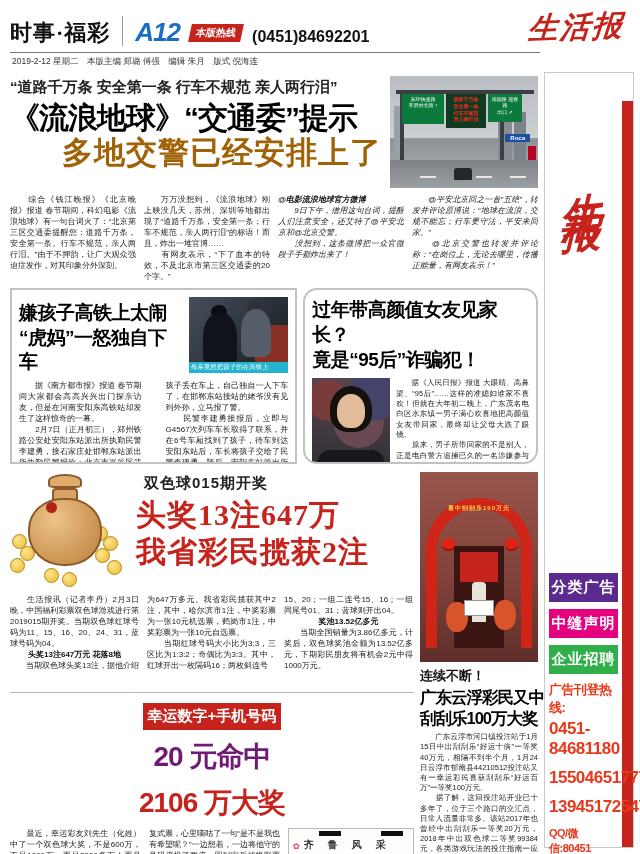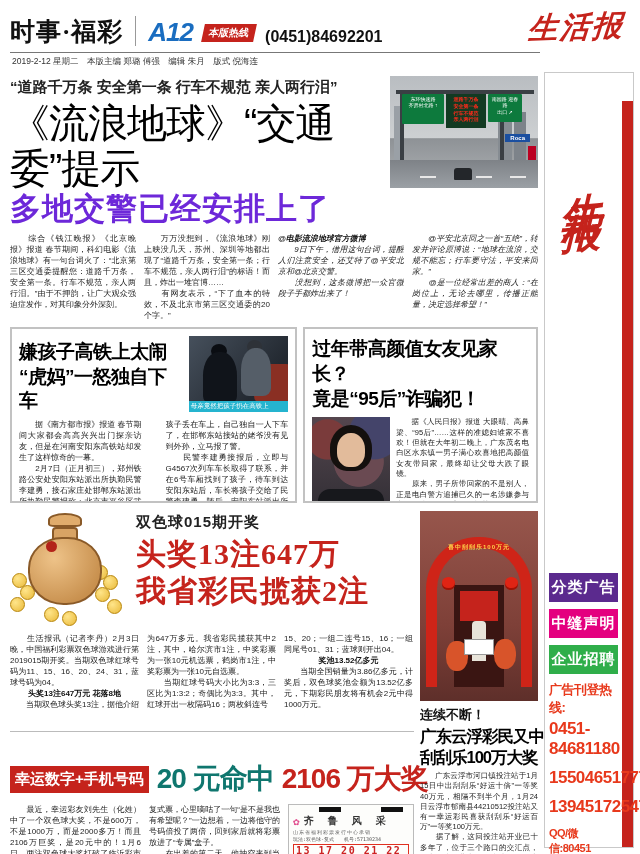--- a/index.html
+++ b/index.html
@@ -2,21 +2,21 @@
 <html><head>
 <meta charset="utf-8">
 <style>
   * { margin:0; padding:0; box-sizing:border-box; }
   html,body { background:#e9e9e9; }
   body { font-family:"Liberation Sans","DejaVu Sans",sans-serif; }
   .page { position:relative; width:640px; height:854px; background:#fff; overflow:hidden; margin:0 auto; }
 
   
   .header { display:flex; align-items:flex-end; gap:10px; padding:10px 10px 4px 10px; height:52px; }
-  .sec-title { font-size:25px; font-weight:900; color:#111; letter-spacing:1px; font-family:"Liberation Serif","DejaVu Serif",serif; }
+  .sec-title { font-size:22px; font-weight:900; color:#111; letter-spacing:1px; font-family:"Liberation Serif","DejaVu Serif",serif; }
   .hdr-div { width:1px; height:30px; background:#999; margin:0 2px 2px 2px; }
   .page-no { font-size:26px; font-weight:900; color:#1a6dc0; font-style:italic; margin-bottom:0px; letter-spacing:-1px;}
   .hotline-badge { background:#c5231c; color:#fff; font-size:10px; font-weight:bold; padding:2px 6px; transform:skewX(-12deg); margin-bottom:6px; }
   .hotline-num { font-size:16px; font-weight:900; color:#111; margin-bottom:2px; letter-spacing:0px; }
   .masthead { margin-left:auto; font-family:"Liberation Serif","DejaVu Serif",serif; font-size:30px; font-weight:900; color:#c5231c; font-style:italic; transform:skewX(-6deg) rotate(-2deg); letter-spacing:2px; padding-right:6px; }
   .dateline { border-top:1px solid #777; margin:0 10px; padding:3px 0 4px 2px; font-size:8.5px; color:#333; width:530px; }
 
   
   .main-row { display:flex; padding:0 4px 0 10px; gap:6px; }
   .content { width:528px; }
@@ -31,41 +31,41 @@
 
   
   .body-txt { font-size:8px; line-height:1.38; color:#222; text-align:justify; white-space:pre-line; overflow:hidden; }
   .fang { font-style:italic; color:#1c1c1c; }
   .sub-bold { font-weight:bold; font-size:8px; color:#111; }
 
   
   .a-top { display:flex; gap:8px; margin-top:4px; }
   .a-headlines { width:372px; }
   .a-kicker { font-size:15px; font-weight:bold; color:#222; margin:2px 0 4px 0; letter-spacing:0px; }
-  .a-title1 { font-size:40px; font-weight:400; color:#000; letter-spacing:-1px; line-height:1.13; }
-  .a-title2 { font-size:31px; font-weight:900; color:#6d28d9; letter-spacing:1px; line-height:1.15; }
+  .a-title1 { font-size:30px; font-weight:700; color:#000; letter-spacing:-1px; line-height:1.13; }
+  .a-title2 { font-size:31px; font-weight:900; color:#a16207; letter-spacing:1px; line-height:1.15;text-align:right; }
   .a-photo { position:relative; width:148px; height:112px; background:linear-gradient(#b9bdc1 0%,#cdd0d2 55%,#8e9296 56%,#b0b3b6 100%); overflow:hidden; }
   .gantry { position:absolute; left:6px; right:4px; top:14px; height:4px; background:#3a3f44; }
   .gpost { position:absolute; width:4px; background:#3a3f44; top:14px; height:70px; }
   .gsign { position:absolute; background:#0d7a3d; color:#fff; font-size:5px; line-height:1.25; padding:2px; text-align:center; border-radius:1px; }
   .led { position:absolute; left:56px; top:18px; width:40px; height:34px; background:#123a22; color:#ff2a1a; font-size:5px; line-height:1.35; text-align:center; padding-top:2px; font-weight:bold; white-space:pre-line; }
   .billboard { position:absolute; right:8px; top:58px; background:#1b4fa0; color:#fff; font-size:6px; font-weight:bold; padding:1px 5px; }
   .redsign { position:absolute; right:2px; top:70px; background:#b02; width:8px; height:26px; }
   .bldg { position:absolute; background:#9aa0a6; }
   .road { position:absolute; bottom:0; left:0; right:0; height:28px; background:linear-gradient(#7e8287,#9ba0a5); }
   .lane { position:absolute; bottom:10px; width:16px; height:2px; background:#e8e8e8; }
   .car { position:absolute; bottom:8px; left:64px; width:18px; height:12px; background:#23262a; border-radius:3px 3px 1px 1px; }
   .a-cols { display:flex; gap:8px; margin-top:6px; height:86px; }
   .a-col { width:126px; }
 
   
   .boxes { display:flex; gap:6px; margin-top:8px; }
   .box { border:2px solid #c2c2c2; background:#fff; padding:7px; height:176px; overflow:hidden; }
   .box-l { width:331px; }
-  .box-r { width:270px; }
+  .box-r { width:270px;border-radius:14px; }
   .bl-top { display:flex; gap:6px; }
   .bl-title { font-size:19px; font-weight:900; color:#000; line-height:1.3; letter-spacing:-0.5px; width:168px; padding-top:4px;}
   .train-photo { position:relative; width:102px; height:76px; background:linear-gradient(130deg,#46505c,#232931 70%); overflow:hidden; }
   .tp-seat { position:absolute; right:-6px; bottom:8px; width:40px; height:40px; background:#8a2f23; border-radius:8px; }
   .tp-fig1 { position:absolute; left:14px; top:16px; width:34px; height:52px; background:#10141a; border-radius:45% 45% 8px 8px; }
   .tp-head1 { position:absolute; left:22px; top:8px; width:16px; height:14px; background:#0a0d12; border-radius:50%; }
   .tp-fig2 { position:absolute; left:52px; top:12px; width:30px; height:48px; background:#555e68; border-radius:45% 45% 8px 8px; }
   .tp-head2 { position:absolute; left:58px; top:4px; width:15px; height:13px; background:#2e3238; border-radius:50%; }
   .tp-cap { position:absolute; left:0; right:0; bottom:0; background:#25b4cf; color:#fff; font-size:6.5px; padding:1px 2px; white-space:nowrap; }
   .bl-cols { display:flex; gap:24px; margin-top:5px; height:100px; }
@@ -84,29 +84,29 @@
 
   
   .lot-head { display:flex; gap:10px; }
   .moneybag { position:relative; width:116px; height:116px; flex:none; }
   .mb-body { position:absolute; left:18px; top:26px; width:74px; height:68px; background:radial-gradient(circle at 35% 30%,#eec389,#c8904e 75%); border:2px solid #8a5a28; border-radius:46% 46% 48% 48%; }
   .mb-neck { position:absolute; left:42px; top:16px; width:26px; height:16px; background:#d8a364; border:2px solid #8a5a28; border-radius:4px; }
   .mb-top { position:absolute; left:38px; top:2px; width:34px; height:14px; background:#e0ac6c; border:2px solid #8a5a28; border-radius:50% 50% 20% 20%; }
   .mb-seal { position:absolute; left:36px; top:30px; width:11px; height:11px; background:#b3231a; border-radius:50%; }
   .coin { position:absolute; width:15px; height:15px; background:radial-gradient(circle at 35% 35%,#ffe58a,#e9b93a); border:1.5px solid #b8860b; border-radius:50%; }
   .lot-titles { padding-top:2px; }
-  .lot-kicker { font-size:15px; font-weight:bold; color:#222; letter-spacing:1px; margin-bottom:4px; }
+  .lot-kicker { font-size:15px; font-weight:bold; color:#222; letter-spacing:1px; margin-bottom:4px;margin-left:8px; }
   .lot-title { font-family:"Liberation Serif","DejaVu Serif",serif; font-size:30px; font-weight:900; color:#c5231c; line-height:1.22; letter-spacing:1px; }
   .lot-cols { display:flex; gap:8px; margin-top:6px; height:92px; }
   .lot-col { width:129px; }
 
   
-  .win-title-row { display:flex; align-items:center; gap:8px; margin-top:28px; }
+  .win-title-row { display:flex; align-items:center; gap:8px; margin-top:10px;flex-direction:column; }
   .win-label { background:#c5231c; color:#fff; font-weight:900; font-size:15px; padding:4px 5px; letter-spacing:0px; white-space:nowrap; }
-  .win-black { font-size:28px; font-weight:900; color:#0f766e; letter-spacing:-1px; white-space:nowrap;}
+  .win-black { font-size:28px; font-weight:900; color:#701a75; letter-spacing:-1px; white-space:nowrap;}
   .win-red { font-size:28px; font-weight:900; color:#c5231c; letter-spacing:-1px; white-space:nowrap;}
   .win-cols { display:flex; gap:8px; margin-top:6px; height:158px; }
   .win-col { width:131px; }
   .win-col3 { width:126px; }
 
   
   .ticket { position:relative; width:126px; height:104px; background:#fdfdfb; border:1px solid #bbb; padding:3px 4px; font-family:"DejaVu Sans Mono",monospace; overflow:hidden; margin-bottom:3px; }
   .tk-dash { position:absolute; top:2px; width:22px; height:5px; background:#111; }
   .tk-brand-row { display:flex; align-items:center; gap:4px; margin-top:6px; }
   .tk-flower { color:#e04a8c; font-size:11px; }
@@ -191,21 +191,21 @@
       <div class="a-cols">
         <div class="a-col body-txt">　　综合《钱江晚报》《北京晚报》报道 春节期间，科幻电影《流浪地球》有一句台词火了：“北京第三区交通委提醒您：道路千万条，安全第一条。行车不规范，亲人两行泪。”由于不押韵，让广大观众强迫症发作，对其印象分外深刻。</div>
         <div class="a-col body-txt">　　万万没想到，《流浪地球》刚上映没几天，苏州、深圳等地都出现了“道路千万条，安全第一条；行车不规范，亲人两行泪”的标语！而且，炸出一堆官博……
 　　有网友表示，“下了血本的特效，不及北京市第三区交通委的20个字。”</div>
         <div class="a-col">
           <div class="sub-bold fang">@电影流浪地球官方微博</div>
           <div class="body-txt fang">　　9日下午，借用这句台词，提醒人们注意安全，还艾特了@平安北京和@北京交警。
 　　没想到，这条微博把一众官微段子手都炸出来了！</div>
         </div>
         <div class="a-col body-txt fang">　　@平安北京回之一首“五绝”，转发并评论原博说：“地球在流浪，交规不能忘；行车要守法，平安来回家。”
-　　@是一位经常出差的商人：“在岗位上，无论去哪里，传播正能量，决定选择希望！”</div>
+　　@北京交警也转发并评论称：“在岗位上，无论去哪里，传播正能量，有网友表示！”</div>
       </div>
 
       <div class="boxes">
         <div class="box box-l">
           <div class="bl-top">
             <div class="bl-title">
               <div>嫌孩子高铁上太闹</div>
               <div>“虎妈”一怒独自下车</div>
             </div>
             <div class="train-photo">

